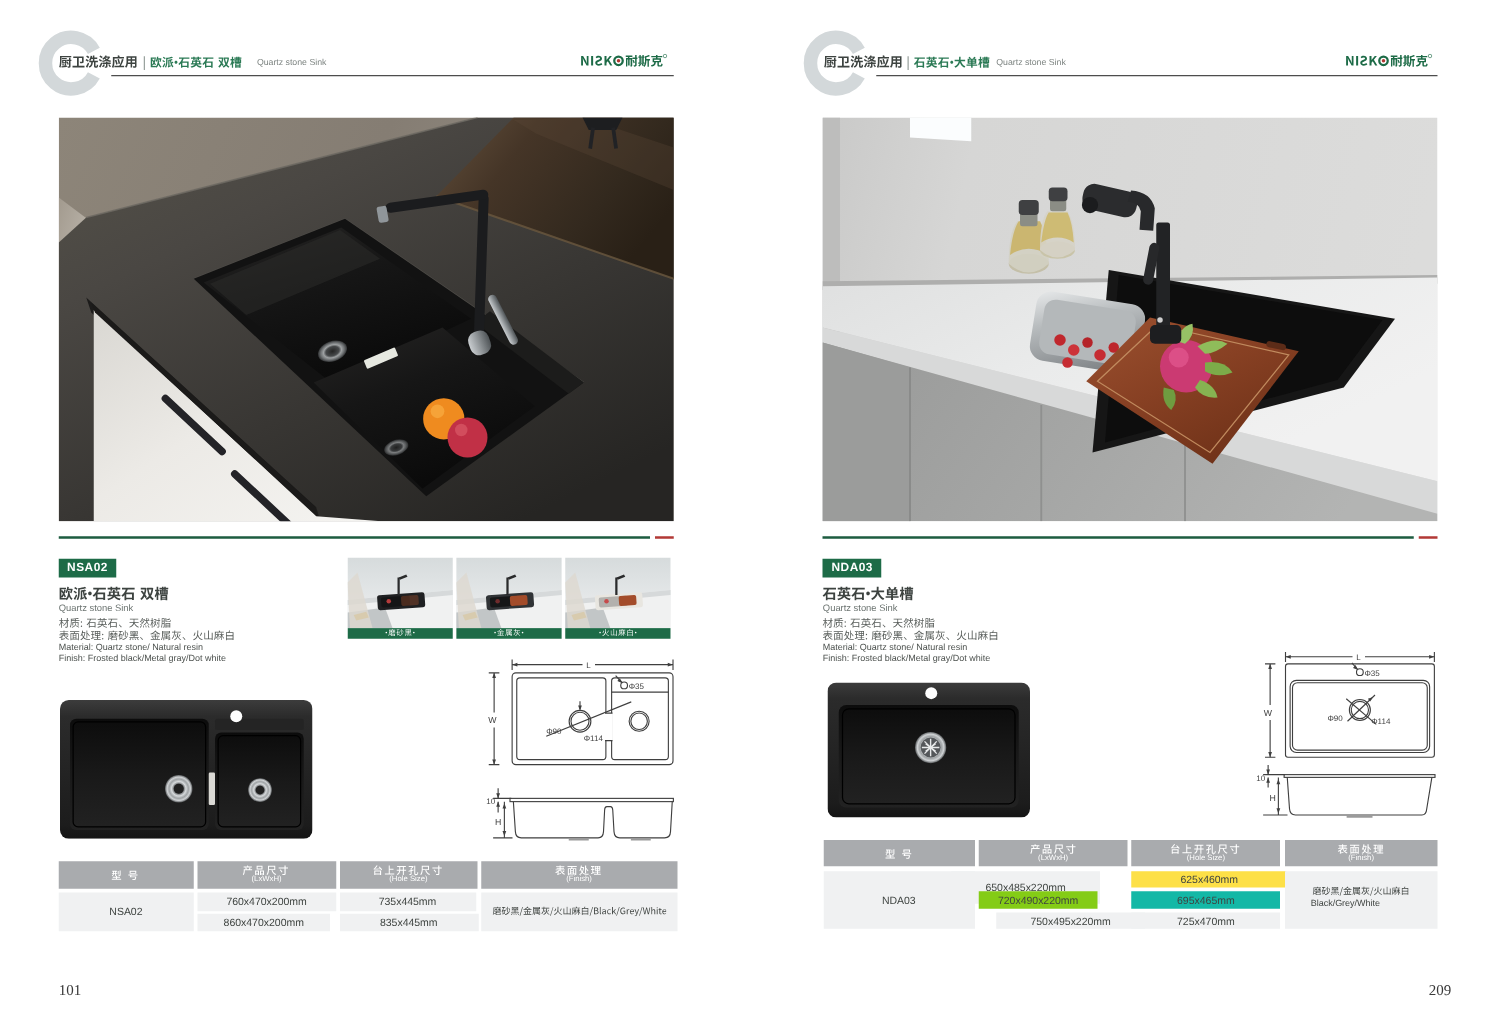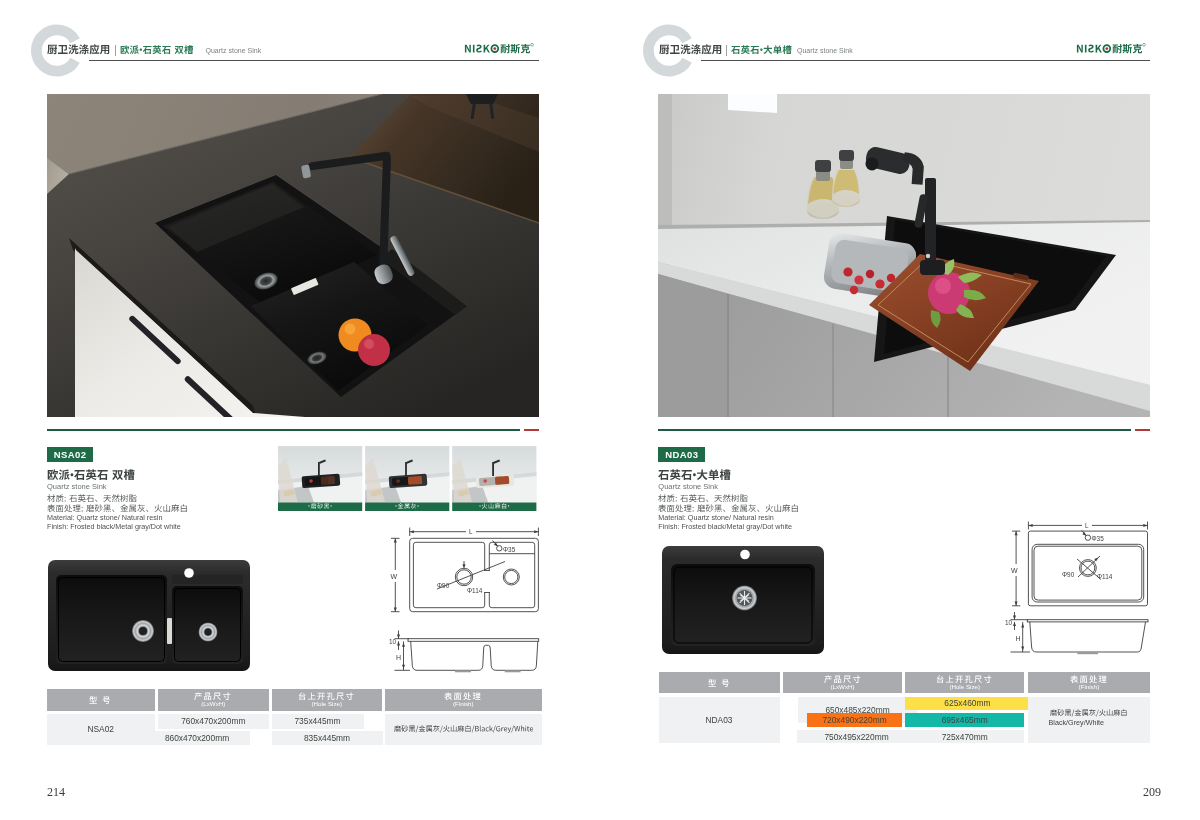--- a/index.html
+++ b/index.html
@@ -521,22 +521,22 @@
     <path d="M1.4 4.4V8.0H2.2V7.5H6.0V8.0H6.9V4.4ZM2.2 6.8V5.2H6.0V6.8ZM1.1 3.8C1.4 3.6 2.0 3.6 6.6 3.4C6.8 3.6 6.9 3.9 7.1 4.1L7.7 3.6C7.3 2.9 6.3 1.9 5.5 1.2L4.9 1.6C5.3 1.9 5.7 2.3 6.0 2.7L2.1 2.9C2.8 2.2 3.5 1.4 4.1 0.6L3.3 0.2C2.7 1.2 1.8 2.3 1.5 2.5C1.2 2.8 1.0 3.0 0.8 3.0C0.9 3.2 1.0 3.6 1.1 3.8Z M13.0 0.4V6.8H9.9V7.6H17.4V6.8H13.8V3.7H16.8V2.9H13.8V0.4Z M24.3 1.6V3.8H22.2V3.5V1.6ZM19.4 3.8V4.5H21.3C21.2 5.6 20.7 6.6 19.4 7.4C19.6 7.6 19.9 7.9 20.0 8.0C21.5 7.1 22.0 5.8 22.1 4.5H24.3V8.0H25.1V4.5H26.9V3.8H25.1V1.6H26.7V0.8H19.7V1.6H21.4V3.5V3.8Z M33.4 0.5V6.7C33.4 7.6 33.7 7.9 34.5 7.9C34.6 7.9 35.4 7.9 35.5 7.9C36.3 7.9 36.5 7.4 36.6 6.0C36.4 5.9 36.1 5.8 35.9 5.6C35.8 6.9 35.8 7.2 35.5 7.2C35.3 7.2 34.7 7.2 34.6 7.2C34.3 7.2 34.2 7.1 34.2 6.7V0.5ZM30.5 2.6V4.2C29.9 4.4 29.2 4.5 28.7 4.7L28.9 5.4L30.5 5.0V7.1C30.5 7.2 30.5 7.2 30.4 7.2C30.2 7.2 29.8 7.2 29.4 7.2C29.5 7.4 29.6 7.8 29.6 8.0C30.2 8.0 30.7 8.0 30.9 7.8C31.2 7.7 31.3 7.5 31.3 7.1V4.8L32.9 4.3L32.8 3.6L31.3 4.0V2.9C31.9 2.4 32.6 1.7 33.0 1.1L32.5 0.7L32.3 0.8H29.0V1.5H31.7C31.4 1.9 30.9 2.3 30.5 2.6Z M39.4 0.6V3.0C39.4 4.4 39.3 6.2 38.2 7.5C38.4 7.6 38.8 7.9 38.9 8.0C39.8 7.0 40.1 5.4 40.2 4.0H42.2C42.7 6.0 43.7 7.3 45.5 8.0C45.6 7.7 45.8 7.4 46.0 7.2C44.4 6.8 43.5 5.6 43.0 4.0H45.2V0.6ZM40.2 1.4H44.4V3.3H40.2V3.1Z M48.8 3.9C49.4 4.6 50.0 5.4 50.3 6.0L51.0 5.6C50.7 5.0 50.1 4.1 49.5 3.5ZM52.6 0.3V2.0H47.9V2.8H52.6V6.9C52.6 7.1 52.6 7.2 52.4 7.2C52.1 7.2 51.4 7.2 50.7 7.1C50.8 7.4 51.0 7.8 51.0 8.0C51.9 8.0 52.6 8.0 53.0 7.9C53.3 7.7 53.5 7.5 53.5 6.9V2.8H55.4V2.0H53.5V0.3Z" fill="#fff"></path>
   </svg>
 <div class="a" style="left:271.5px;top:700.2px;width:110.5px;text-align:center;font-size:6.2px;color:#fff">(Hole Size)</div>
 <div class="a" style="left:385px;top:689px;width:156.5px;height:21.6px;background:#a9abae"></div>
 <svg class="a" style="left:444.2px;top:691.6px" width="38" height="9" viewBox="0 0 38 9">
     <path d="M2.0 8.0C2.2 7.9 2.6 7.7 4.9 7.0C4.9 6.9 4.8 6.5 4.8 6.3L2.9 6.9V5.2C3.3 4.9 3.7 4.6 4.1 4.2C4.7 5.9 5.8 7.2 7.5 7.8C7.7 7.5 7.9 7.2 8.1 7.1C7.3 6.8 6.6 6.5 6.1 6.0C6.6 5.7 7.1 5.3 7.6 4.9L7.0 4.4C6.6 4.7 6.1 5.2 5.6 5.5C5.3 5.1 5.0 4.6 4.8 4.2H7.8V3.5H4.5V2.9H7.2V2.2H4.5V1.6H7.5V1.0H4.5V0.3H3.7V1.0H0.9V1.6H3.7V2.2H1.3V2.9H3.7V3.5H0.5V4.2H3.1C2.3 4.8 1.2 5.4 0.2 5.7C0.4 5.9 0.6 6.2 0.8 6.3C1.2 6.2 1.6 6.0 2.1 5.7V6.7C2.1 7.0 1.9 7.2 1.7 7.3C1.8 7.4 2.0 7.8 2.0 8.0Z M12.8 4.6H14.4V5.4H12.8ZM12.8 4.0V3.2H14.4V4.0ZM12.8 6.0H14.4V6.8H12.8ZM10.0 0.8V1.6H13.1C13.0 1.9 13.0 2.2 12.9 2.5H10.3V8.0H11.1V7.6H16.2V8.0H17.0V2.5H13.7L14.0 1.6H17.4V0.8ZM11.1 6.8V3.2H12.1V6.8ZM16.2 6.8H15.1V3.2H16.2Z M22.4 2.3C22.3 3.4 22.0 4.3 21.7 5.0C21.4 4.5 21.1 3.8 20.9 3.0L21.1 2.3ZM20.7 0.3C20.5 2.0 20.0 3.6 19.4 4.4C19.6 4.5 19.9 4.7 20.0 4.9C20.2 4.6 20.4 4.3 20.5 4.0C20.7 4.7 21.0 5.2 21.3 5.7C20.7 6.5 20.1 7.0 19.2 7.4C19.4 7.5 19.8 7.8 19.9 8.0C20.6 7.6 21.3 7.1 21.8 6.4C22.8 7.5 24.1 7.8 25.5 7.8H26.8C26.8 7.6 26.9 7.2 27.1 7.0C26.7 7.0 25.8 7.0 25.5 7.0C24.3 7.0 23.1 6.7 22.2 5.7C22.8 4.7 23.1 3.4 23.3 1.7L22.8 1.6L22.6 1.6H21.3C21.4 1.2 21.5 0.9 21.6 0.5ZM24.0 0.3V6.5H24.9V3.1C25.4 3.8 25.9 4.5 26.1 5.0L26.8 4.5C26.5 3.9 25.7 3.0 25.1 2.3L24.9 2.4V0.3Z M32.6 2.9H33.7V3.8H32.6ZM34.4 2.9H35.4V3.8H34.4ZM32.6 1.3H33.7V2.2H32.6ZM34.4 1.3H35.4V2.2H34.4ZM31.2 7.0V7.7H36.6V7.0H34.4V6.0H36.3V5.3H34.4V4.5H36.2V0.7H31.9V4.5H33.6V5.3H31.8V6.0H33.6V7.0ZM28.7 6.4 28.9 7.2C29.7 6.9 30.7 6.6 31.6 6.3L31.4 5.5L30.6 5.8V3.9H31.4V3.2H30.6V1.5H31.5V0.8H28.8V1.5H29.8V3.2H28.9V3.9H29.8V6.1C29.4 6.2 29.1 6.3 28.7 6.4Z" fill="#fff"></path>
   </svg>
 <div class="a" style="left:385px;top:700.2px;width:156.5px;text-align:center;font-size:6.2px;color:#fff">(Finish)</div>
 <div class="a" style="left:46.5px;top:713.5px;width:108.5px;height:31.5px;background:#f0f1f2;display:flex;align-items:center;justify-content:center;font-size:8.4px;color:#3f4441">NSA02</div>
 <div class="a" style="left:158px;top:713.5px;width:110.5px;height:15.2px;background:#f0f1f2;display:flex;align-items:center;justify-content:center;font-size:8.4px;color:#3f4441">760x470x200mm</div>
-<div class="a" style="left:271.5px;top:713.5px;width:92px;height:15.2px;background:#f0f1f2;display:flex;align-items:center;justify-content:center;font-size:8.4px;color:#3f4441">735x445mm</div>
-<div class="a" style="left:144px;top:730.8px;width:106px;height:14.2px;background:#f0f1f2;display:flex;align-items:center;justify-content:center;font-size:8.4px;color:#3f4441">860x470x200mm</div>
+<div class="a" style="left:271.5px;top:713.5px;width:109px;height:15.2px;background:#f0f1f2;display:flex;align-items:center;justify-content:center;font-size:8.4px;color:#3f4441">735x445mm</div>
+<div class="a" style="left:158px;top:730.8px;width:106px;height:14.2px;background:#f0f1f2;display:flex;align-items:center;justify-content:center;font-size:8.4px;color:#3f4441">860x470x200mm</div>
 <div class="a" style="left:271.5px;top:730.8px;width:111px;height:14.2px;background:#f0f1f2;display:flex;align-items:center;justify-content:center;font-size:8.4px;color:#3f4441">835x445mm</div>
 <div class="a" style="left:385px;top:713.5px;width:156.5px;height:31.5px;background:#f0f1f2;display:flex;align-items:center;justify-content:center;font-size:8.4px;color:#3f4441"></div>
 <svg class="a" style="left:393.5px;top:725.2px" width="139" height="8" viewBox="0 0 139 8">
     <path d="M1.5 3.9V4.4H3.2C2.7 4.9 2.0 5.4 1.2 5.7C1.3 5.8 1.5 6.0 1.5 6.1C1.9 5.9 2.3 5.7 2.6 5.5V6.9H3.1V6.6H5.9V6.9H6.4V5.0H3.2C3.4 4.8 3.6 4.6 3.8 4.4H6.8V3.9ZM5.2 1.5V2.0H4.3V2.4H5.1C4.8 2.7 4.4 3.1 4.0 3.3C4.1 3.3 4.2 3.5 4.3 3.6C4.6 3.4 5.0 3.1 5.2 2.7V3.8H5.7V2.7C6.0 3.1 6.3 3.4 6.6 3.6C6.7 3.5 6.8 3.3 6.9 3.2C6.6 3.0 6.1 2.7 5.8 2.4H6.8V2.0H5.7V1.5ZM2.7 1.5V2.0H1.6V2.4H2.5C2.2 2.7 1.8 3.1 1.4 3.3C1.5 3.3 1.6 3.5 1.7 3.6C2.0 3.4 2.4 3.1 2.7 2.8V3.8H3.1V2.8C3.3 3.0 3.6 3.2 3.8 3.3L4.0 3.0C3.9 2.9 3.4 2.5 3.2 2.4H4.0V2.0H3.1V1.5ZM3.1 6.2V5.4H5.9V6.2ZM3.5 0.4C3.6 0.5 3.7 0.7 3.7 0.9H0.8V3.1C0.8 4.2 0.7 5.6 0.2 6.6C0.3 6.7 0.5 6.8 0.6 6.9C1.2 5.8 1.3 4.2 1.3 3.1V1.4H6.8V0.9H4.3C4.2 0.7 4.1 0.5 4.1 0.3Z M10.8 1.5C10.7 2.3 10.5 3.1 10.2 3.7C10.3 3.7 10.6 3.8 10.7 3.9C10.9 3.3 11.1 2.4 11.3 1.6ZM12.8 1.5C13.1 2.2 13.5 3.0 13.6 3.5L14.1 3.3C14.0 2.8 13.6 2.0 13.3 1.4ZM13.3 3.8C12.8 5.2 11.7 6.0 9.9 6.4C10.0 6.5 10.2 6.7 10.2 6.9C12.1 6.4 13.2 5.5 13.8 3.9ZM11.8 0.3V4.7H12.3V0.3ZM7.6 0.6V1.1H8.5C8.3 2.2 7.9 3.3 7.4 3.9C7.5 4.1 7.6 4.4 7.6 4.5C7.8 4.3 8.0 4.0 8.1 3.8V6.5H8.6V6.0H10.0V2.9H8.6C8.8 2.3 8.9 1.7 9.1 1.1H10.2V0.6ZM8.6 3.3H9.5V5.5H8.6Z M16.4 1.3C16.6 1.6 16.8 2.1 16.9 2.4L17.3 2.2C17.2 1.9 17.0 1.5 16.8 1.2ZM19.1 1.2C19.0 1.5 18.8 2.0 18.6 2.3L18.9 2.4C19.1 2.2 19.4 1.7 19.6 1.3ZM16.8 5.7C16.9 6.0 17.0 6.5 17.0 6.8L17.5 6.8C17.5 6.5 17.4 6.0 17.4 5.6ZM18.3 5.7C18.5 6.0 18.7 6.5 18.7 6.8L19.3 6.7C19.2 6.4 19.0 5.9 18.8 5.6ZM19.8 5.6C20.1 6.0 20.5 6.6 20.7 6.9L21.2 6.7C21.1 6.3 20.6 5.8 20.3 5.5ZM15.6 5.5C15.4 5.9 15.1 6.4 14.8 6.7L15.3 6.9C15.7 6.6 15.9 6.1 16.1 5.6ZM16.0 1.0H17.7V2.5H16.0ZM18.3 1.0H19.9V2.5H18.3ZM14.8 4.7V5.2H21.2V4.7H18.3V4.0H20.6V3.6H18.3V3.0H20.5V0.5H15.5V3.0H17.7V3.6H15.4V4.0H17.7V4.7Z M21.7 7.6H22.2L24.3 0.6H23.8Z M25.8 4.7C26.1 5.1 26.4 5.7 26.5 6.1L27.0 5.9C26.9 5.5 26.6 5.0 26.3 4.6ZM29.7 4.6C29.5 5.0 29.2 5.5 28.9 5.9L29.4 6.1C29.6 5.7 29.9 5.2 30.2 4.8ZM28.0 0.2C27.3 1.3 26.0 2.1 24.6 2.5C24.8 2.7 24.9 2.9 25.0 3.0C25.4 2.9 25.8 2.7 26.2 2.5V2.9H27.7V3.9H25.2V4.4H27.7V6.2H24.9V6.7H31.1V6.2H28.3V4.4H30.8V3.9H28.3V2.9H29.9V2.5C30.3 2.7 30.7 2.9 31.0 3.0C31.1 2.9 31.3 2.7 31.4 2.5C30.3 2.2 29.0 1.4 28.3 0.7L28.5 0.4ZM29.8 2.4H26.3C27.0 2.0 27.6 1.6 28.0 1.1C28.5 1.5 29.1 2.0 29.8 2.4Z M33.2 1.0H37.5V1.6H33.2ZM32.6 0.6V2.7C32.6 3.8 32.6 5.4 31.9 6.6C32.0 6.6 32.2 6.7 32.3 6.8C33.1 5.7 33.2 3.9 33.2 2.7V2.1H38.0V0.6ZM34.2 3.6H35.5V4.1H34.2ZM36.0 3.6H37.3V4.1H36.0ZM36.4 5.4 36.6 5.8 36.0 5.8V5.2H37.6V6.4C37.6 6.5 37.6 6.5 37.5 6.5C37.4 6.5 37.2 6.5 36.8 6.5C36.9 6.6 37.0 6.7 37.0 6.9C37.4 6.9 37.7 6.9 37.9 6.8C38.1 6.7 38.1 6.6 38.1 6.4V4.8H36.0V4.4H37.8V3.2H36.0V2.8C36.6 2.7 37.2 2.7 37.7 2.6L37.4 2.2C36.5 2.4 34.9 2.5 33.6 2.5C33.6 2.6 33.7 2.8 33.7 2.9C34.3 2.9 34.9 2.9 35.5 2.8V3.2H33.7V4.4H35.5V4.8H33.4V6.9H33.9V5.2H35.5V5.8L34.2 5.8L34.3 6.2C35.0 6.2 35.9 6.2 36.9 6.1L37.1 6.5L37.4 6.3C37.3 6.1 37.0 5.6 36.8 5.3Z M41.8 2.9C41.7 3.3 41.6 4.0 41.3 4.3L41.8 4.5C42.0 4.2 42.2 3.5 42.3 3.0ZM44.6 2.8C44.5 3.2 44.2 3.8 43.9 4.2L44.3 4.4C44.6 4.0 44.9 3.5 45.1 3.0ZM40.9 0.2C40.9 0.5 40.9 0.8 40.9 1.1H39.3V1.7H40.8C40.6 3.4 40.1 4.8 39.1 5.7C39.3 5.8 39.5 6.0 39.6 6.1C40.6 5.1 41.1 3.6 41.4 1.7H45.4V1.1H41.4L41.5 0.3ZM43.0 2.0C42.9 4.0 42.8 5.7 40.7 6.4C40.8 6.5 41.0 6.7 41.0 6.9C42.3 6.4 42.9 5.6 43.2 4.6C43.7 5.6 44.4 6.4 45.3 6.8C45.3 6.7 45.5 6.5 45.6 6.4C44.6 5.9 43.8 5.0 43.4 3.9C43.5 3.3 43.5 2.7 43.6 2.0Z M46.1 7.6H46.6L48.7 0.6H48.3Z M50.4 1.7C50.2 2.4 49.9 3.2 49.4 3.7L50.0 4.0C50.4 3.5 50.7 2.6 50.9 1.9ZM54.8 1.7C54.6 2.3 54.2 3.2 53.9 3.8L54.3 4.0C54.7 3.4 55.1 2.6 55.4 1.9ZM52.6 3.1 52.6 3.1C52.7 2.2 52.7 1.3 52.7 0.3H52.1C52.1 2.9 52.2 5.3 49.2 6.4C49.3 6.6 49.5 6.7 49.6 6.9C51.2 6.3 52.0 5.2 52.4 4.0C52.9 5.4 53.9 6.4 55.4 6.8C55.5 6.7 55.6 6.5 55.8 6.3C54.0 5.9 53.0 4.8 52.6 3.1Z M56.8 1.7V6.3H61.9V6.8H62.5V1.7H61.9V5.8H59.9V0.3H59.4V5.8H57.4V1.7Z M65.8 1.8V2.8H64.7V3.3H65.7C65.4 4.2 64.9 5.1 64.4 5.5C64.5 5.6 64.7 5.8 64.8 5.9C65.2 5.5 65.5 4.8 65.8 4.1V6.9H66.3V3.9C66.6 4.3 66.8 4.6 67.0 4.8L67.3 4.4C67.1 4.2 66.5 3.6 66.3 3.4V3.3H67.1V2.8H66.3V1.8ZM68.4 1.8V2.8H67.4V3.3H68.3C67.9 4.2 67.4 5.1 66.9 5.5C67.0 5.6 67.1 5.8 67.2 5.9C67.6 5.5 68.1 4.8 68.4 4.0V6.9H68.9V3.9C69.2 4.7 69.5 5.4 69.9 5.9C70.0 5.7 70.2 5.6 70.3 5.5C69.8 5.0 69.3 4.1 69.0 3.3H70.0V2.8H68.9V1.8ZM66.6 0.4C66.7 0.6 66.8 0.8 66.9 1.1H64.0V3.0C64.0 4.1 64.0 5.5 63.4 6.5C63.5 6.6 63.8 6.7 63.9 6.8C64.4 5.7 64.5 4.1 64.5 3.0V1.6H70.1V1.1H67.5C67.4 0.8 67.3 0.5 67.2 0.2Z M73.7 0.2C73.6 0.6 73.4 1.0 73.3 1.4H71.5V6.9H72.0V6.4H76.1V6.8H76.6V1.4H73.9C74.0 1.1 74.2 0.7 74.3 0.3ZM72.0 5.8V4.1H76.1V5.8ZM72.0 3.6V2.0H76.1V3.6Z M77.7 7.6H78.2L80.4 0.6H79.9Z M81.2 6.3H82.9C84.1 6.3 84.9 5.8 84.9 4.8C84.9 4.0 84.4 3.6 83.8 3.5V3.5C84.3 3.3 84.6 2.8 84.6 2.3C84.6 1.4 83.8 1.0 82.8 1.0H81.2ZM81.9 3.3V1.5H82.7C83.5 1.5 83.9 1.8 83.9 2.4C83.9 2.9 83.5 3.3 82.6 3.3ZM81.9 5.8V3.8H82.8C83.7 3.8 84.2 4.1 84.2 4.7C84.2 5.4 83.7 5.8 82.8 5.8Z M86.6 6.4C86.7 6.4 86.8 6.4 86.9 6.3L86.8 5.8C86.8 5.8 86.7 5.8 86.7 5.8C86.6 5.8 86.5 5.8 86.5 5.6V0.6H85.9V5.5C85.9 6.1 86.1 6.4 86.6 6.4Z M88.8 6.4C89.3 6.4 89.7 6.1 90.1 5.8H90.1L90.2 6.3H90.7V3.9C90.7 2.9 90.3 2.3 89.4 2.3C88.7 2.3 88.2 2.6 87.8 2.8L88.1 3.3C88.4 3.0 88.8 2.8 89.3 2.8C89.9 2.8 90.1 3.3 90.1 3.8C88.4 4.0 87.7 4.4 87.7 5.3C87.7 6.0 88.1 6.4 88.8 6.4ZM89.0 5.9C88.6 5.9 88.3 5.7 88.3 5.2C88.3 4.7 88.7 4.4 90.1 4.3V5.3C89.7 5.7 89.4 5.9 89.0 5.9Z M93.5 6.4C94.0 6.4 94.4 6.2 94.8 5.9L94.5 5.5C94.2 5.7 93.9 5.8 93.6 5.8C92.8 5.8 92.3 5.2 92.3 4.3C92.3 3.4 92.9 2.8 93.6 2.8C93.9 2.8 94.1 3.0 94.4 3.2L94.7 2.8C94.4 2.5 94.1 2.3 93.5 2.3C92.5 2.3 91.7 3.0 91.7 4.3C91.7 5.6 92.5 6.4 93.5 6.4Z M95.6 6.3H96.3V5.3L97.0 4.4L98.2 6.3H98.9L97.4 4.0L98.7 2.4H98.0L96.3 4.4H96.3V0.6H95.6Z M99.0 7.6H99.5L101.7 0.6H101.2Z M104.6 6.4C105.3 6.4 105.9 6.1 106.2 5.8V3.6H104.5V4.1H105.6V5.5C105.4 5.7 105.0 5.8 104.6 5.8C103.5 5.8 102.9 5.0 102.9 3.6C102.9 2.3 103.6 1.5 104.6 1.5C105.1 1.5 105.5 1.7 105.8 2.0L106.1 1.6C105.8 1.3 105.3 0.9 104.6 0.9C103.2 0.9 102.2 2.0 102.2 3.7C102.2 5.4 103.2 6.4 104.6 6.4Z M107.4 6.3H108.1V3.8C108.3 3.1 108.7 2.9 109.0 2.9C109.2 2.9 109.3 2.9 109.4 2.9L109.5 2.4C109.4 2.3 109.3 2.3 109.1 2.3C108.7 2.3 108.3 2.6 108.0 3.1H108.0L107.9 2.4H107.4Z M111.8 6.4C112.3 6.4 112.7 6.2 113.0 6.0L112.8 5.6C112.5 5.8 112.2 5.9 111.8 5.9C111.1 5.9 110.6 5.3 110.5 4.5H113.2C113.2 4.4 113.2 4.3 113.2 4.1C113.2 3.0 112.6 2.3 111.6 2.3C110.8 2.3 109.9 3.1 109.9 4.3C109.9 5.6 110.7 6.4 111.8 6.4ZM110.5 4.0C110.6 3.3 111.1 2.8 111.7 2.8C112.3 2.8 112.6 3.2 112.6 4.0Z M114.2 8.0C115.0 8.0 115.4 7.4 115.7 6.6L117.2 2.4H116.5L115.8 4.6C115.7 4.9 115.6 5.3 115.5 5.7H115.5C115.3 5.3 115.2 4.9 115.1 4.6L114.3 2.4H113.6L115.2 6.3L115.1 6.6C114.9 7.1 114.6 7.4 114.2 7.4C114.1 7.4 114.0 7.4 113.9 7.4L113.8 7.9C113.9 8.0 114.1 8.0 114.2 8.0Z M117.3 7.6H117.8L120.0 0.6H119.5Z M121.4 6.3H122.2L123.0 3.1C123.0 2.7 123.1 2.3 123.2 1.9H123.3C123.3 2.3 123.4 2.7 123.5 3.1L124.3 6.3H125.1L126.2 1.0H125.6L125.0 3.9C124.9 4.5 124.8 5.0 124.7 5.6H124.7C124.5 5.0 124.4 4.5 124.3 3.9L123.6 1.0H123.0L122.2 3.9C122.1 4.5 122.0 5.0 121.9 5.6H121.8C121.7 5.0 121.6 4.5 121.5 3.9L121.0 1.0H120.3Z M127.1 6.3H127.7V3.5C128.1 3.1 128.4 2.9 128.8 2.9C129.3 2.9 129.5 3.2 129.5 3.9V6.3H130.2V3.8C130.2 2.8 129.8 2.3 129.0 2.3C128.5 2.3 128.1 2.6 127.7 2.9L127.7 2.1V0.6H127.1Z M131.4 6.3H132.1V2.4H131.4ZM131.8 1.6C132.0 1.6 132.2 1.4 132.2 1.1C132.2 0.9 132.0 0.7 131.8 0.7C131.5 0.7 131.3 0.9 131.3 1.1C131.3 1.4 131.5 1.6 131.8 1.6Z M134.6 6.4C134.9 6.4 135.1 6.3 135.4 6.2L135.2 5.8C135.1 5.8 134.9 5.9 134.8 5.9C134.3 5.9 134.2 5.6 134.2 5.1V2.9H135.3V2.4H134.2V1.3H133.6L133.6 2.4L132.9 2.4V2.9H133.5V5.1C133.5 5.9 133.8 6.4 134.6 6.4Z M137.7 6.4C138.2 6.4 138.7 6.2 139.0 6.0L138.8 5.6C138.5 5.8 138.2 5.9 137.8 5.9C137.0 5.9 136.5 5.3 136.5 4.5H139.1C139.1 4.4 139.2 4.3 139.2 4.1C139.2 3.0 138.6 2.3 137.6 2.3C136.7 2.3 135.8 3.1 135.8 4.3C135.8 5.6 136.7 6.4 137.7 6.4ZM136.5 4.0C136.6 3.3 137.1 2.8 137.6 2.8C138.2 2.8 138.6 3.2 138.6 4.0Z" fill="#3f4441"></path>
   </svg>
 <div class="a" style="left:658.5px;top:672px;width:121px;height:21px;background:#a9abae"></div>
 <svg class="a" style="left:707.7px;top:678.5px" width="23" height="9" viewBox="0 0 23 9">
     <path d="M5.2 0.8V3.6H5.9V0.8ZM6.7 0.4V4.0C6.7 4.1 6.7 4.1 6.6 4.1C6.4 4.2 6.0 4.2 5.6 4.1C5.7 4.3 5.8 4.6 5.8 4.8C6.4 4.8 6.8 4.8 7.1 4.7C7.4 4.6 7.5 4.4 7.5 4.0V0.4ZM3.1 1.3V2.3H2.2V1.3ZM1.2 5.4V6.1H3.8V7.0H0.4V7.7H7.9V7.0H4.6V6.1H7.0V5.4H4.6V4.6H3.9V3.0H4.7V2.3H3.9V1.3H4.6V0.6H0.8V1.3H1.5V2.3H0.5V3.0H1.5C1.4 3.5 1.1 4.0 0.4 4.4C0.5 4.5 0.8 4.8 0.9 4.9C1.8 4.5 2.1 3.7 2.2 3.0H3.1V4.7H3.8V5.4Z M15.5 1.3H19.2V2.3H15.5ZM14.7 0.6V3.0H20.0V0.6ZM13.7 3.6V4.3H15.3C15.1 4.9 14.9 5.4 14.8 5.8H19.1C19.0 6.6 18.8 7.0 18.6 7.2C18.5 7.3 18.4 7.3 18.2 7.3C18.0 7.3 17.4 7.3 16.8 7.2C16.9 7.4 17.0 7.7 17.1 8.0C17.6 8.0 18.2 8.0 18.5 8.0C18.8 8.0 19.1 7.9 19.3 7.7C19.6 7.4 19.8 6.8 20.0 5.5C20.0 5.3 20.0 5.1 20.0 5.1H15.9L16.2 4.3H21.0V3.6Z" fill="#fff"></path>
   </svg>
 <div class="a" style="left:783px;top:672px;width:119px;height:21px;background:#a9abae"></div>
@@ -548,24 +548,24 @@
 <svg class="a" style="left:936.2px;top:674.6px" width="57" height="9" viewBox="0 0 57 9">
     <path d="M1.4 4.4V8.0H2.2V7.5H6.0V8.0H6.9V4.4ZM2.2 6.8V5.2H6.0V6.8ZM1.1 3.8C1.4 3.6 2.0 3.6 6.6 3.4C6.8 3.6 6.9 3.9 7.1 4.1L7.7 3.6C7.3 2.9 6.3 1.9 5.5 1.2L4.9 1.6C5.3 1.9 5.7 2.3 6.0 2.7L2.1 2.9C2.8 2.2 3.5 1.4 4.1 0.6L3.3 0.2C2.7 1.2 1.8 2.3 1.5 2.5C1.2 2.8 1.0 3.0 0.8 3.0C0.9 3.2 1.0 3.6 1.1 3.8Z M13.0 0.4V6.8H9.9V7.6H17.4V6.8H13.8V3.7H16.8V2.9H13.8V0.4Z M24.3 1.6V3.8H22.2V3.5V1.6ZM19.4 3.8V4.5H21.3C21.2 5.6 20.7 6.6 19.4 7.4C19.6 7.6 19.9 7.9 20.0 8.0C21.5 7.1 22.0 5.8 22.1 4.5H24.3V8.0H25.1V4.5H26.9V3.8H25.1V1.6H26.7V0.8H19.7V1.6H21.4V3.5V3.8Z M33.4 0.5V6.7C33.4 7.6 33.7 7.9 34.5 7.9C34.6 7.9 35.4 7.9 35.5 7.9C36.3 7.9 36.5 7.4 36.6 6.0C36.4 5.9 36.1 5.8 35.9 5.6C35.8 6.9 35.8 7.2 35.5 7.2C35.3 7.2 34.7 7.2 34.6 7.2C34.3 7.2 34.2 7.1 34.2 6.7V0.5ZM30.5 2.6V4.2C29.9 4.4 29.2 4.5 28.7 4.7L28.9 5.4L30.5 5.0V7.1C30.5 7.2 30.5 7.2 30.4 7.2C30.2 7.2 29.8 7.2 29.4 7.2C29.5 7.4 29.6 7.8 29.6 8.0C30.2 8.0 30.7 8.0 30.9 7.8C31.2 7.7 31.3 7.5 31.3 7.1V4.8L32.9 4.3L32.8 3.6L31.3 4.0V2.9C31.9 2.4 32.6 1.7 33.0 1.1L32.5 0.7L32.3 0.8H29.0V1.5H31.7C31.4 1.9 30.9 2.3 30.5 2.6Z M39.4 0.6V3.0C39.4 4.4 39.3 6.2 38.2 7.5C38.4 7.6 38.8 7.9 38.9 8.0C39.8 7.0 40.1 5.4 40.2 4.0H42.2C42.7 6.0 43.7 7.3 45.5 8.0C45.6 7.7 45.8 7.4 46.0 7.2C44.4 6.8 43.5 5.6 43.0 4.0H45.2V0.6ZM40.2 1.4H44.4V3.3H40.2V3.1Z M48.8 3.9C49.4 4.6 50.0 5.4 50.3 6.0L51.0 5.6C50.7 5.0 50.1 4.1 49.5 3.5ZM52.6 0.3V2.0H47.9V2.8H52.6V6.9C52.6 7.1 52.6 7.2 52.4 7.2C52.1 7.2 51.4 7.2 50.7 7.1C50.8 7.4 51.0 7.8 51.0 8.0C51.9 8.0 52.6 8.0 53.0 7.9C53.3 7.7 53.5 7.5 53.5 6.9V2.8H55.4V2.0H53.5V0.3Z" fill="#fff"></path>
   </svg>
 <div class="a" style="left:905.4px;top:683.2px;width:118.6px;text-align:center;font-size:6.2px;color:#fff">(Hole Size)</div>
 <div class="a" style="left:1027.8px;top:672px;width:122.2px;height:21px;background:#a9abae"></div>
 <svg class="a" style="left:1069.9px;top:674.6px" width="38" height="9" viewBox="0 0 38 9">
     <path d="M2.0 8.0C2.2 7.9 2.6 7.7 4.9 7.0C4.9 6.9 4.8 6.5 4.8 6.3L2.9 6.9V5.2C3.3 4.9 3.7 4.6 4.1 4.2C4.7 5.9 5.8 7.2 7.5 7.8C7.7 7.5 7.9 7.2 8.1 7.1C7.3 6.8 6.6 6.5 6.1 6.0C6.6 5.7 7.1 5.3 7.6 4.9L7.0 4.4C6.6 4.7 6.1 5.2 5.6 5.5C5.3 5.1 5.0 4.6 4.8 4.2H7.8V3.5H4.5V2.9H7.2V2.2H4.5V1.6H7.5V1.0H4.5V0.3H3.7V1.0H0.9V1.6H3.7V2.2H1.3V2.9H3.7V3.5H0.5V4.2H3.1C2.3 4.8 1.2 5.4 0.2 5.7C0.4 5.9 0.6 6.2 0.8 6.3C1.2 6.2 1.6 6.0 2.1 5.7V6.7C2.1 7.0 1.9 7.2 1.7 7.3C1.8 7.4 2.0 7.8 2.0 8.0Z M12.8 4.6H14.4V5.4H12.8ZM12.8 4.0V3.2H14.4V4.0ZM12.8 6.0H14.4V6.8H12.8ZM10.0 0.8V1.6H13.1C13.0 1.9 13.0 2.2 12.9 2.5H10.3V8.0H11.1V7.6H16.2V8.0H17.0V2.5H13.7L14.0 1.6H17.4V0.8ZM11.1 6.8V3.2H12.1V6.8ZM16.2 6.8H15.1V3.2H16.2Z M22.4 2.3C22.3 3.4 22.0 4.3 21.7 5.0C21.4 4.5 21.1 3.8 20.9 3.0L21.1 2.3ZM20.7 0.3C20.5 2.0 20.0 3.6 19.4 4.4C19.6 4.5 19.9 4.7 20.0 4.9C20.2 4.6 20.4 4.3 20.5 4.0C20.7 4.7 21.0 5.2 21.3 5.7C20.7 6.5 20.1 7.0 19.2 7.4C19.4 7.5 19.8 7.8 19.9 8.0C20.6 7.6 21.3 7.1 21.8 6.4C22.8 7.5 24.1 7.8 25.5 7.8H26.8C26.8 7.6 26.9 7.2 27.1 7.0C26.7 7.0 25.8 7.0 25.5 7.0C24.3 7.0 23.1 6.7 22.2 5.7C22.8 4.7 23.1 3.4 23.3 1.7L22.8 1.6L22.6 1.6H21.3C21.4 1.2 21.5 0.9 21.6 0.5ZM24.0 0.3V6.5H24.9V3.1C25.4 3.8 25.9 4.5 26.1 5.0L26.8 4.5C26.5 3.9 25.7 3.0 25.1 2.3L24.9 2.4V0.3Z M32.6 2.9H33.7V3.8H32.6ZM34.4 2.9H35.4V3.8H34.4ZM32.6 1.3H33.7V2.2H32.6ZM34.4 1.3H35.4V2.2H34.4ZM31.2 7.0V7.7H36.6V7.0H34.4V6.0H36.3V5.3H34.4V4.5H36.2V0.7H31.9V4.5H33.6V5.3H31.8V6.0H33.6V7.0ZM28.7 6.4 28.9 7.2C29.7 6.9 30.7 6.6 31.6 6.3L31.4 5.5L30.6 5.8V3.9H31.4V3.2H30.6V1.5H31.5V0.8H28.8V1.5H29.8V3.2H28.9V3.9H29.8V6.1C29.4 6.2 29.1 6.3 28.7 6.4Z" fill="#fff"></path>
   </svg>
 <div class="a" style="left:1027.8px;top:683.2px;width:122.2px;text-align:center;font-size:6.2px;color:#fff">(Finish)</div>
 <div class="a" style="left:658.5px;top:697px;width:121px;height:46.3px;background:#f0f1f2;display:flex;align-items:center;justify-content:center;font-size:8.4px;color:#3f4441">NDA03</div>
-<div class="a" style="left:798px;top:697px;width:119px;height:26px;background:#f0f1f2;display:flex;align-items:center;justify-content:center;font-size:8.4px;color:#3f4441">650x485x220mm</div>
+<div class="a" style="left:761px;top:697px;width:119px;height:26px;background:#f0f1f2;display:flex;align-items:center;justify-content:center;font-size:8.4px;color:#3f4441">650x485x220mm</div>
 <div class="a" style="left:905.4px;top:697px;width:124px;height:12.7px;background:#fde047;display:flex;align-items:center;justify-content:center;font-size:8.4px;color:#3f4441">625x460mm</div>
-<div class="a" style="left:807px;top:712.7px;width:95px;height:14.5px;background:#f97316;display:flex;align-items:center;justify-content:center;font-size:8.4px;color:#3f4441">720x490x220mm</div>
+<div class="a" style="left:783px;top:712.7px;width:95px;height:14.5px;background:#84cc16;display:flex;align-items:center;justify-content:center;font-size:8.4px;color:#3f4441">720x490x220mm</div>
 <div class="a" style="left:905.4px;top:712.7px;width:118.6px;height:14.5px;background:#14b8a6;display:flex;align-items:center;justify-content:center;font-size:8.4px;color:#3f4441">695x465mm</div>
 <div class="a" style="left:797px;top:730.1px;width:119px;height:13.2px;background:#f0f1f2;display:flex;align-items:center;justify-content:center;font-size:8.4px;color:#3f4441">750x495x220mm</div>
 <div class="a" style="left:905.4px;top:730.1px;width:118.6px;height:13.2px;background:#f0f1f2;display:flex;align-items:center;justify-content:center;font-size:8.4px;color:#3f4441">725x470mm</div>
 <div class="a" style="left:1027.8px;top:697px;width:122.2px;height:46.3px;background:#f0f1f2;display:flex;align-items:center;justify-content:center;font-size:8.4px;color:#3f4441"></div>
 <svg class="a" style="left:1050.1px;top:709.0px" width="78" height="8" viewBox="0 0 78 8">
     <path d="M1.5 3.9V4.4H3.2C2.7 4.9 2.0 5.4 1.2 5.7C1.3 5.8 1.5 6.0 1.5 6.1C1.9 5.9 2.3 5.7 2.6 5.5V6.9H3.1V6.6H5.9V6.9H6.4V5.0H3.2C3.4 4.8 3.6 4.6 3.8 4.4H6.8V3.9ZM5.2 1.5V2.0H4.3V2.4H5.1C4.8 2.7 4.4 3.1 4.0 3.3C4.1 3.3 4.2 3.5 4.3 3.6C4.6 3.4 5.0 3.1 5.2 2.7V3.8H5.7V2.7C6.0 3.1 6.3 3.4 6.6 3.6C6.7 3.5 6.8 3.3 6.9 3.2C6.6 3.0 6.1 2.7 5.8 2.4H6.8V2.0H5.7V1.5ZM2.7 1.5V2.0H1.6V2.4H2.5C2.2 2.7 1.8 3.1 1.4 3.3C1.5 3.3 1.6 3.5 1.7 3.6C2.0 3.4 2.4 3.1 2.7 2.8V3.8H3.1V2.8C3.3 3.0 3.6 3.2 3.8 3.3L4.0 3.0C3.9 2.9 3.4 2.5 3.2 2.4H4.0V2.0H3.1V1.5ZM3.1 6.2V5.4H5.9V6.2ZM3.5 0.4C3.6 0.5 3.7 0.7 3.7 0.9H0.8V3.1C0.8 4.2 0.7 5.6 0.2 6.6C0.3 6.7 0.5 6.8 0.6 6.9C1.2 5.8 1.3 4.2 1.3 3.1V1.4H6.8V0.9H4.3C4.2 0.7 4.1 0.5 4.1 0.3Z M10.8 1.5C10.7 2.3 10.5 3.1 10.2 3.7C10.3 3.7 10.6 3.8 10.7 3.9C10.9 3.3 11.1 2.4 11.3 1.6ZM12.8 1.5C13.1 2.2 13.5 3.0 13.6 3.5L14.1 3.3C14.0 2.8 13.6 2.0 13.3 1.4ZM13.3 3.8C12.8 5.2 11.7 6.0 9.9 6.4C10.0 6.5 10.2 6.7 10.2 6.9C12.1 6.4 13.2 5.5 13.8 3.9ZM11.8 0.3V4.7H12.3V0.3ZM7.6 0.6V1.1H8.5C8.3 2.2 7.9 3.3 7.4 3.9C7.5 4.1 7.6 4.4 7.6 4.5C7.8 4.3 8.0 4.0 8.1 3.8V6.5H8.6V6.0H10.0V2.9H8.6C8.8 2.3 8.9 1.7 9.1 1.1H10.2V0.6ZM8.6 3.3H9.5V5.5H8.6Z M16.4 1.3C16.6 1.6 16.8 2.1 16.9 2.4L17.3 2.2C17.2 1.9 17.0 1.5 16.8 1.2ZM19.1 1.2C19.0 1.5 18.8 2.0 18.6 2.3L18.9 2.4C19.1 2.2 19.4 1.7 19.6 1.3ZM16.8 5.7C16.9 6.0 17.0 6.5 17.0 6.8L17.5 6.8C17.5 6.5 17.4 6.0 17.4 5.6ZM18.3 5.7C18.5 6.0 18.7 6.5 18.7 6.8L19.3 6.7C19.2 6.4 19.0 5.9 18.8 5.6ZM19.8 5.6C20.1 6.0 20.5 6.6 20.7 6.9L21.2 6.7C21.1 6.3 20.6 5.8 20.3 5.5ZM15.6 5.5C15.4 5.9 15.1 6.4 14.8 6.7L15.3 6.9C15.7 6.6 15.9 6.1 16.1 5.6ZM16.0 1.0H17.7V2.5H16.0ZM18.3 1.0H19.9V2.5H18.3ZM14.8 4.7V5.2H21.2V4.7H18.3V4.0H20.6V3.6H18.3V3.0H20.5V0.5H15.5V3.0H17.7V3.6H15.4V4.0H17.7V4.7Z M21.7 7.6H22.2L24.3 0.6H23.8Z M25.8 4.7C26.1 5.1 26.4 5.7 26.5 6.1L27.0 5.9C26.9 5.5 26.6 5.0 26.3 4.6ZM29.7 4.6C29.5 5.0 29.2 5.5 28.9 5.9L29.4 6.1C29.6 5.7 29.9 5.2 30.2 4.8ZM28.0 0.2C27.3 1.3 26.0 2.1 24.6 2.5C24.8 2.7 24.9 2.9 25.0 3.0C25.4 2.9 25.8 2.7 26.2 2.5V2.9H27.7V3.9H25.2V4.4H27.7V6.2H24.9V6.7H31.1V6.2H28.3V4.4H30.8V3.9H28.3V2.9H29.9V2.5C30.3 2.7 30.7 2.9 31.0 3.0C31.1 2.9 31.3 2.7 31.4 2.5C30.3 2.2 29.0 1.4 28.3 0.7L28.5 0.4ZM29.8 2.4H26.3C27.0 2.0 27.6 1.6 28.0 1.1C28.5 1.5 29.1 2.0 29.8 2.4Z M33.2 1.0H37.5V1.6H33.2ZM32.6 0.6V2.7C32.6 3.8 32.6 5.4 31.9 6.6C32.0 6.6 32.2 6.7 32.3 6.8C33.1 5.7 33.2 3.9 33.2 2.7V2.1H38.0V0.6ZM34.2 3.6H35.5V4.1H34.2ZM36.0 3.6H37.3V4.1H36.0ZM36.4 5.4 36.6 5.8 36.0 5.8V5.2H37.6V6.4C37.6 6.5 37.6 6.5 37.5 6.5C37.4 6.5 37.2 6.5 36.8 6.5C36.9 6.6 37.0 6.7 37.0 6.9C37.4 6.9 37.7 6.9 37.9 6.8C38.1 6.7 38.1 6.6 38.1 6.4V4.8H36.0V4.4H37.8V3.2H36.0V2.8C36.6 2.7 37.2 2.7 37.7 2.6L37.4 2.2C36.5 2.4 34.9 2.5 33.6 2.5C33.6 2.6 33.7 2.8 33.7 2.9C34.3 2.9 34.9 2.9 35.5 2.8V3.2H33.7V4.4H35.5V4.8H33.4V6.9H33.9V5.2H35.5V5.8L34.2 5.8L34.3 6.2C35.0 6.2 35.9 6.2 36.9 6.1L37.1 6.5L37.4 6.3C37.3 6.1 37.0 5.6 36.8 5.3Z M41.8 2.9C41.7 3.3 41.6 4.0 41.3 4.3L41.8 4.5C42.0 4.2 42.2 3.5 42.3 3.0ZM44.6 2.8C44.5 3.2 44.2 3.8 43.9 4.2L44.3 4.4C44.6 4.0 44.9 3.5 45.1 3.0ZM40.9 0.2C40.9 0.5 40.9 0.8 40.9 1.1H39.3V1.7H40.8C40.6 3.4 40.1 4.8 39.1 5.7C39.3 5.8 39.5 6.0 39.6 6.1C40.6 5.1 41.1 3.6 41.4 1.7H45.4V1.1H41.4L41.5 0.3ZM43.0 2.0C42.9 4.0 42.8 5.7 40.7 6.4C40.8 6.5 41.0 6.7 41.0 6.9C42.3 6.4 42.9 5.6 43.2 4.6C43.7 5.6 44.4 6.4 45.3 6.8C45.3 6.7 45.5 6.5 45.6 6.4C44.6 5.9 43.8 5.0 43.4 3.9C43.5 3.3 43.5 2.7 43.6 2.0Z M46.1 7.6H46.6L48.7 0.6H48.3Z M50.4 1.7C50.2 2.4 49.9 3.2 49.4 3.7L50.0 4.0C50.4 3.5 50.7 2.6 50.9 1.9ZM54.8 1.7C54.6 2.3 54.2 3.2 53.9 3.8L54.3 4.0C54.7 3.4 55.1 2.6 55.4 1.9ZM52.6 3.1 52.6 3.1C52.7 2.2 52.7 1.3 52.7 0.3H52.1C52.1 2.9 52.2 5.3 49.2 6.4C49.3 6.6 49.5 6.7 49.6 6.9C51.2 6.3 52.0 5.2 52.4 4.0C52.9 5.4 53.9 6.4 55.4 6.8C55.5 6.7 55.6 6.5 55.8 6.3C54.0 5.9 53.0 4.8 52.6 3.1Z M56.8 1.7V6.3H61.9V6.8H62.5V1.7H61.9V5.8H59.9V0.3H59.4V5.8H57.4V1.7Z M65.8 1.8V2.8H64.7V3.3H65.7C65.4 4.2 64.9 5.1 64.4 5.5C64.5 5.6 64.7 5.8 64.8 5.9C65.2 5.5 65.5 4.8 65.8 4.1V6.9H66.3V3.9C66.6 4.3 66.8 4.6 67.0 4.8L67.3 4.4C67.1 4.2 66.5 3.6 66.3 3.4V3.3H67.1V2.8H66.3V1.8ZM68.4 1.8V2.8H67.4V3.3H68.3C67.9 4.2 67.4 5.1 66.9 5.5C67.0 5.6 67.1 5.8 67.2 5.9C67.6 5.5 68.1 4.8 68.4 4.0V6.9H68.9V3.9C69.2 4.7 69.5 5.4 69.9 5.9C70.0 5.7 70.2 5.6 70.3 5.5C69.8 5.0 69.3 4.1 69.0 3.3H70.0V2.8H68.9V1.8ZM66.6 0.4C66.7 0.6 66.8 0.8 66.9 1.1H64.0V3.0C64.0 4.1 64.0 5.5 63.4 6.5C63.5 6.6 63.8 6.7 63.9 6.8C64.4 5.7 64.5 4.1 64.5 3.0V1.6H70.1V1.1H67.5C67.4 0.8 67.3 0.5 67.2 0.2Z M73.7 0.2C73.6 0.6 73.4 1.0 73.3 1.4H71.5V6.9H72.0V6.4H76.1V6.8H76.6V1.4H73.9C74.0 1.1 74.2 0.7 74.3 0.3ZM72.0 5.8V4.1H76.1V5.8ZM72.0 3.6V2.0H76.1V3.6Z" fill="#3f4441"></path>
   </svg>
 <div class="a" style="left:1027.8px;top:717.5px;width:97px;text-align:center;font-size:7.2px;color:#3f4441">Black/Grey/White</div>
-<div class="a" style="left:47px;top:784.5px;font-family:'Liberation Serif',serif;font-size:12px;color:#3a3a3a">214</div>
+<div class="a" style="left:47px;top:784.5px;font-family:'Liberation Serif',serif;font-size:12px;color:#3a3a3a">101</div>
 <div class="a" style="left:1143px;top:784.5px;font-family:'Liberation Serif',serif;font-size:12px;color:#3a3a3a">209</div>
 </body></html>

